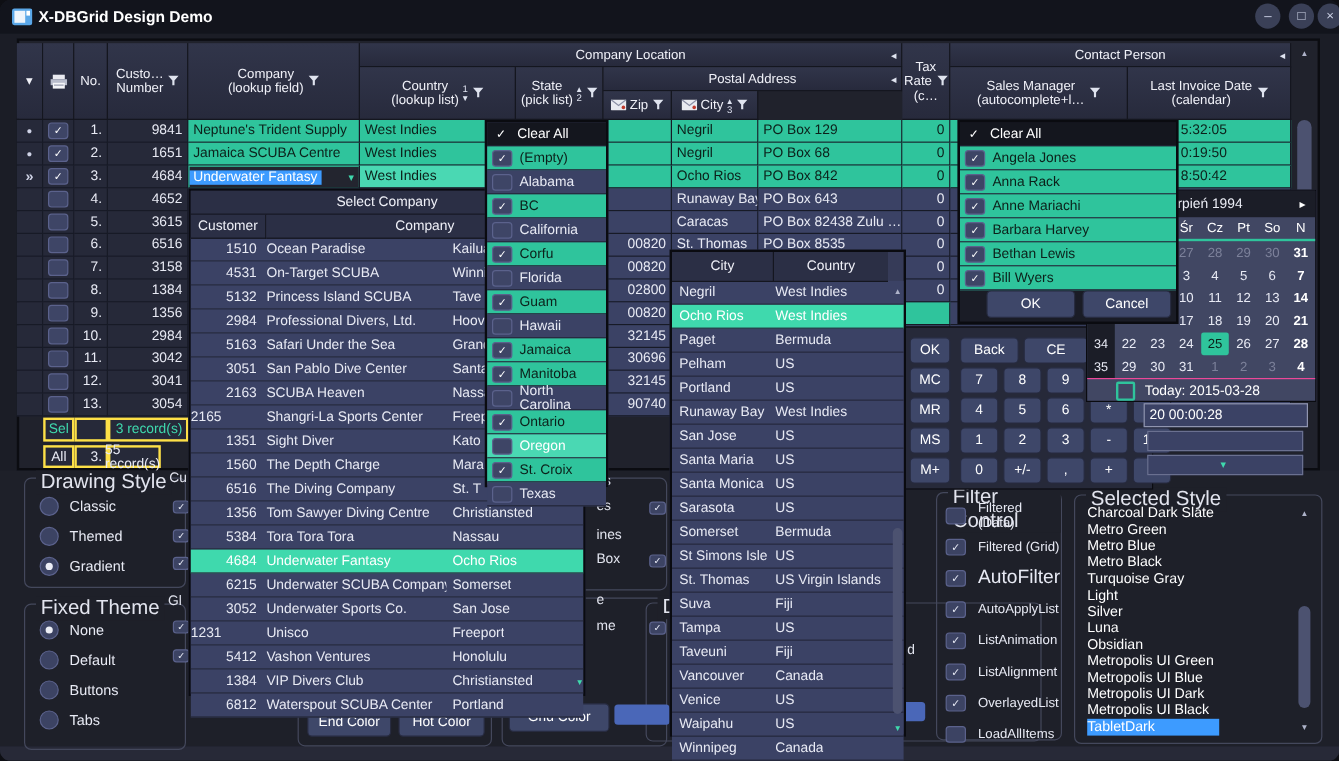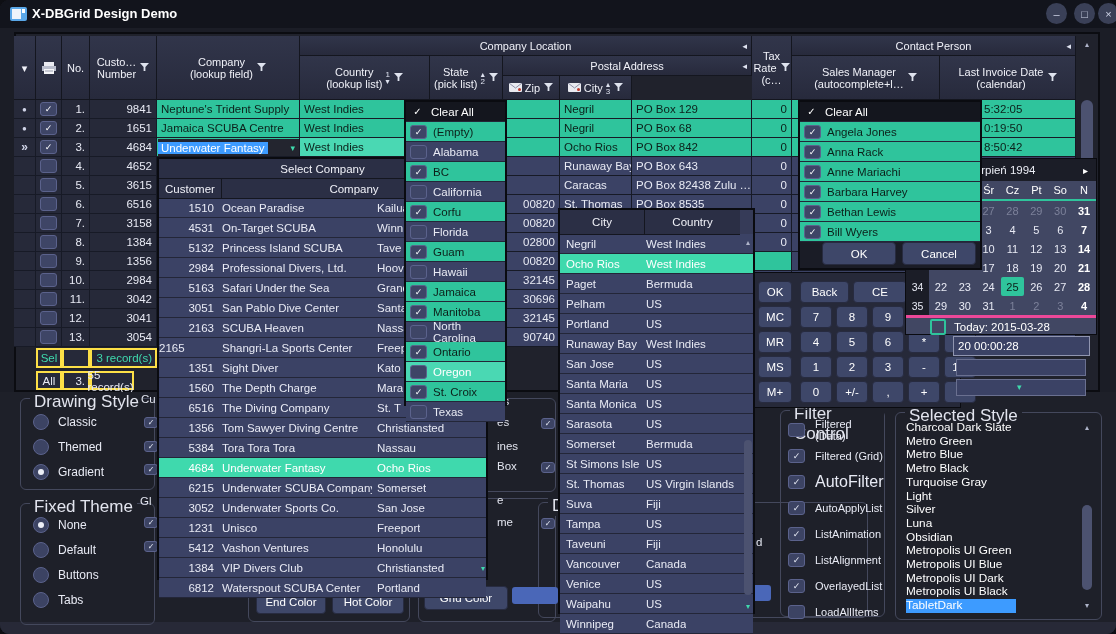--- a/index.html
+++ b/index.html
@@ -64,21 +64,21 @@
   .caldays{left:23px;top:22px;width:167px;height:20px;display:grid;grid-template-columns:repeat(7,1fr);
            border-bottom:2px solid #2fc49c;}
   .caldays div{display:flex;align-items:center;justify-content:center;font-size:11px;color:#fff;}
   .calwk{left:0;top:42px;width:23px;height:114px;background:#1b1d27;display:flex;flex-direction:column;}
   .calwk div{height:19px;display:flex;align-items:center;justify-content:center;font-size:10.5px;color:#e8eaf4;}
   .calgrid{left:23px;top:42px;width:167px;height:114px;display:grid;grid-template-columns:repeat(7,1fr);grid-auto-rows:19px;}
   .calgrid div{display:flex;align-items:center;justify-content:center;font-size:11px;color:#e8eaf4;}
   .calgrid div.gray{color:#7c819a;}
   .calgrid div.sun{font-weight:bold;color:#fff;}
   .calgrid div.sel{background:#2fc49c;color:#0c201a;border-radius:2px;}
-  .today{left:0;top:156px;width:100%;height:20px;border-top:3px solid #ec4899;display:flex;align-items:center;font-size:11.5px;color:#fff;}
+  .today{left:0;top:156px;width:100%;height:20px;border-top:1px solid #ec4899;display:flex;align-items:center;font-size:11.5px;color:#fff;}
   .todaybox{width:12px;height:12px;border:2px solid #2fc49c;border-radius:2px;margin:0 8px 0 24px;}
   
   .calc{left:752px;top:272px;width:209px;height:136px;background:#262939;border:1px solid #0a0b10;z-index:20;}
   .calcrow{position:absolute;left:5px;display:flex;gap:4px;}
   .calcrow .btn{width:30px;height:20px;}
   .calcrow .btn.mem{width:32px;margin-right:4px;}
   .calcrow .btn.w46{width:47px;} .calcrow .btn.w52{width:52px;}
   
   .gbox{border:1px solid #44485c;border-radius:6px;background:transparent;}
   .gbox .glabel{position:absolute;top:-7px;left:9px;background:#1e2029;padding:0 4px;font-size:17px;color:#e2e4ee;}
@@ -809,21 +809,21 @@
         <span style="width:55px;text-align:right;flex:none">6215</span>
         <span style="margin-left:8px;width:150px;overflow:hidden;white-space:nowrap;flex:none">Underwater SCUBA Company</span>
         <span style="margin-left:5px;overflow:hidden;white-space:nowrap">Somerset</span>
       </div>
         <div class="pitem">
         <span style="width:55px;text-align:right;flex:none">3052</span>
         <span style="margin-left:8px;width:150px;overflow:hidden;white-space:nowrap;flex:none">Underwater Sports Co.</span>
         <span style="margin-left:5px;overflow:hidden;white-space:nowrap">San Jose</span>
       </div>
         <div class="pitem">
-        <span style="width:55px;text-align:right;flex:none">1231</span>
+        <span style="width:55px;flex:none">1231</span>
         <span style="margin-left:8px;width:150px;overflow:hidden;white-space:nowrap;flex:none">Unisco</span>
         <span style="margin-left:5px;overflow:hidden;white-space:nowrap">Freeport</span>
       </div>
         <div class="pitem">
         <span style="width:55px;text-align:right;flex:none">5412</span>
         <span style="margin-left:8px;width:150px;overflow:hidden;white-space:nowrap;flex:none">Vashon Ventures</span>
         <span style="margin-left:5px;overflow:hidden;white-space:nowrap">Honolulu</span>
       </div>
         <div class="pitem">
         <span style="width:55px;text-align:right;flex:none">1384</span>

